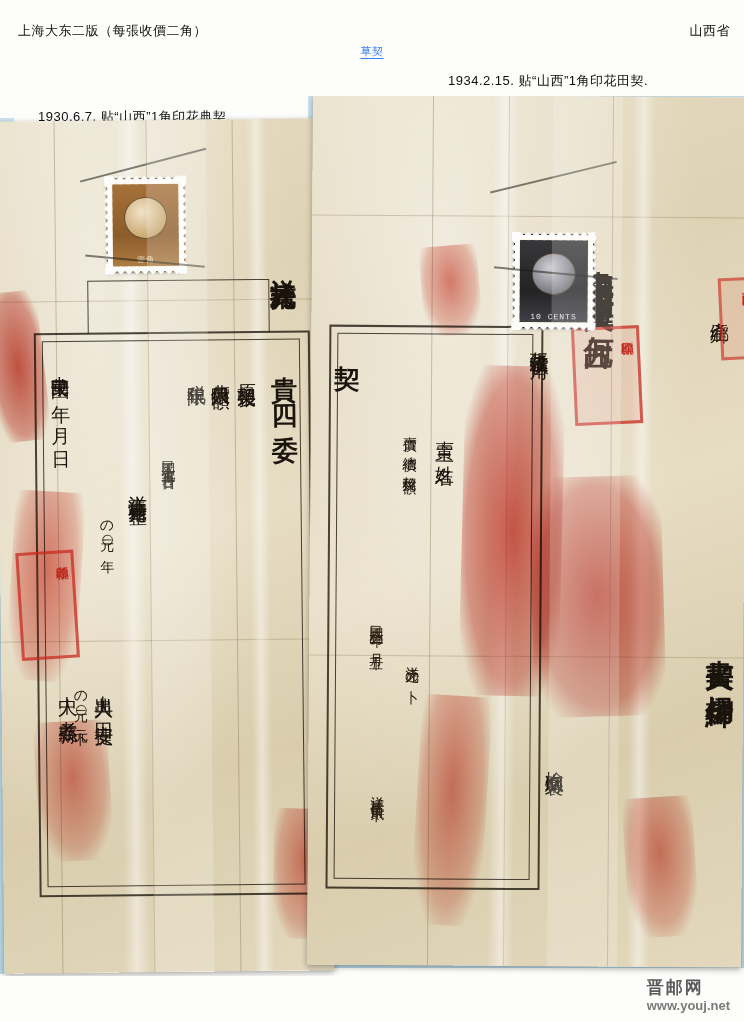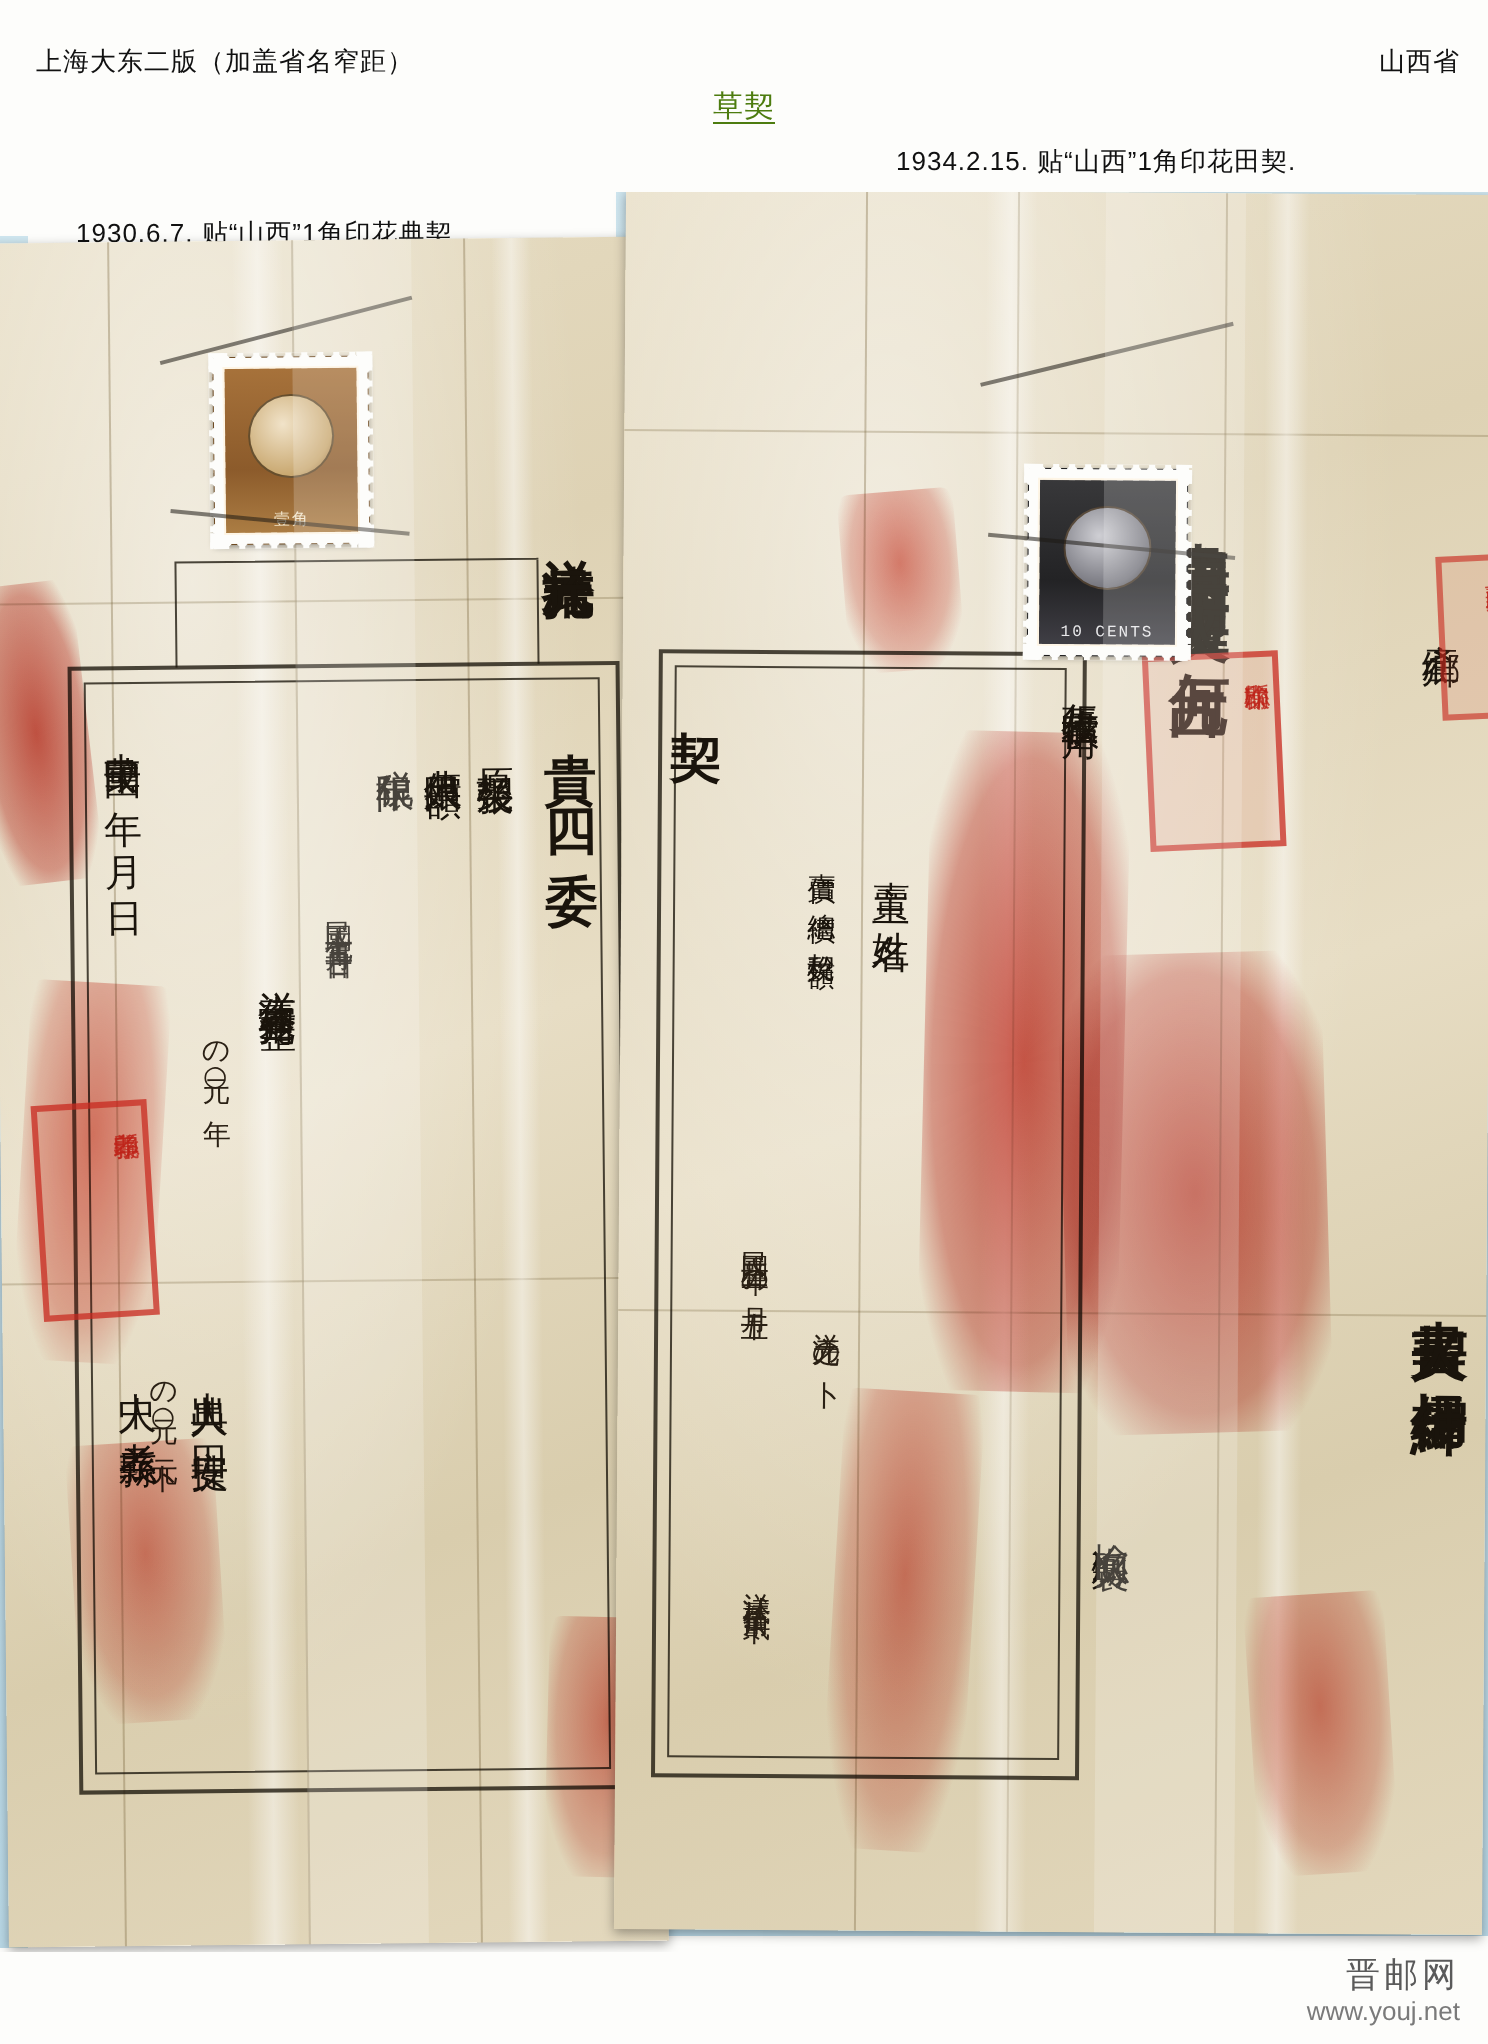--- a/index.html
+++ b/index.html
@@ -19,21 +19,21 @@
     position:absolute;
     font-size:13px;
     color:#111;
     white-space:nowrap;
     letter-spacing:.5px;
   }
   #cap-topleft{left:18px;top:22px;}
   #cap-topright{right:14px;top:22px;}
   #cap-title{
     left:0;right:0;top:44px;text-align:center;
-    font-size:15px;color:#4d7c0f;
+    font-size:11px;color:#3b82f6;
     text-decoration:underline;
     text-underline-offset:3px;
   }
   #cap-right-note{left:448px;top:72px;}
   #cap-left-note{left:38px;top:108px;}
 
   
   .photo-area{
     position:absolute;left:0;top:96px;width:744px;height:880px;
     overflow:hidden;
@@ -167,44 +167,45 @@
   }
   .cancel{
     position:absolute;
     border-top:2px solid rgba(30,25,20,.55);
     transform:rotate(-14deg);
   }
 
   
   #watermark{
     position:absolute;right:14px;bottom:8px;
-    text-align:right;
+    text-align:left;
     color:#6b6b6b;
     line-height:1.25;
+    font-weight:bold;
   }
   #watermark .wm-cn{font-size:17px;color:#5a5a5a;letter-spacing:2px;}
   #watermark .wm-url{font-size:13px;color:#7a7a7a;}
 
   .hl{
     position:absolute;
     background:rgba(255,255,255,.20);
     pointer-events:none;
   }
   .crease{
     position:absolute;
     background:linear-gradient(90deg,rgba(255,255,255,.0),rgba(255,255,255,.45),rgba(255,255,255,.0));
     pointer-events:none;
   }
 </style>
 </head>
 <body>
 
 <div class="page">
 
-  <div class="cap" id="cap-topleft">上海大东二版（加盖省名窄距）</div>
+  <div class="cap" id="cap-topleft">上海大东二版（每張收價二角）</div>
   <div class="cap" id="cap-topright">山西省</div>
   <div class="cap" id="cap-title">草契</div>
   <div class="cap" id="cap-right-note">1934.2.15. 贴“山西”1角印花田契.</div>
   <div class="cap" id="cap-left-note">1930.6.7. 贴“山西”1角印花典契.</div>
 
   <div class="photo-area">
 
     <div class="blue-mat" style="left:308px;top:0;width:436px;height:872px;"></div>
     <div class="blue-mat" style="left:0px;top:22px;width:14px;height:856px;"></div>
 

